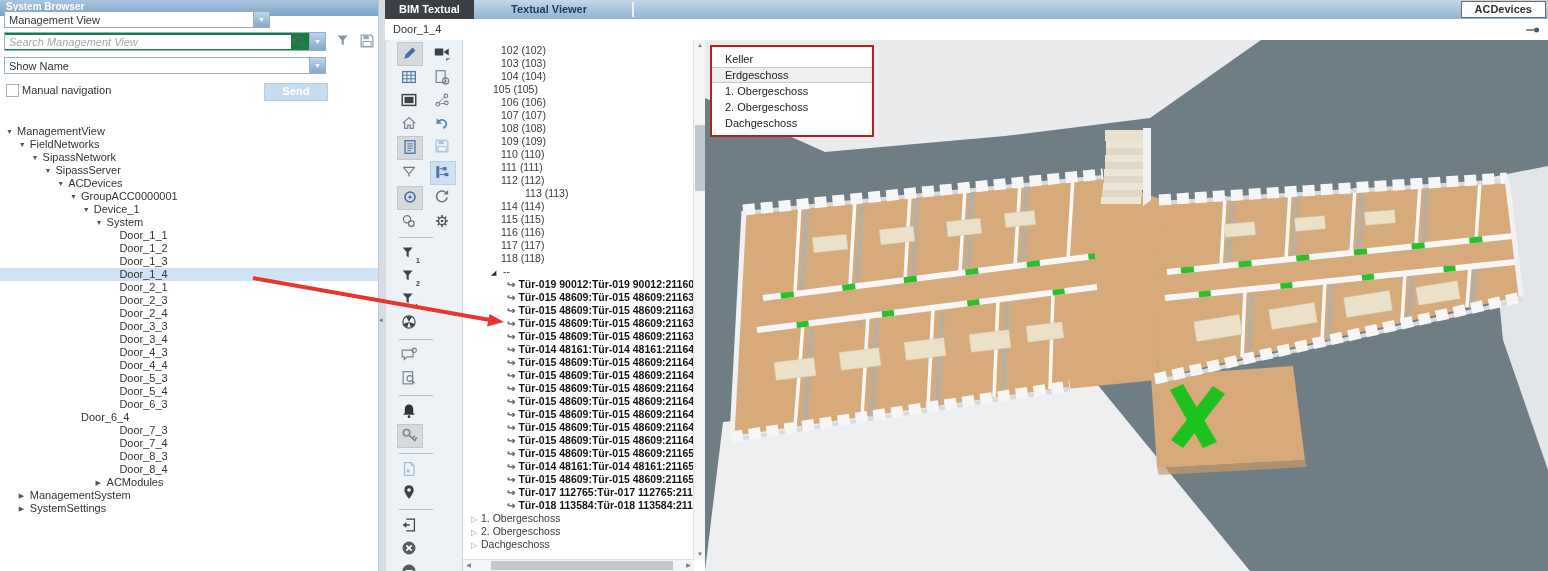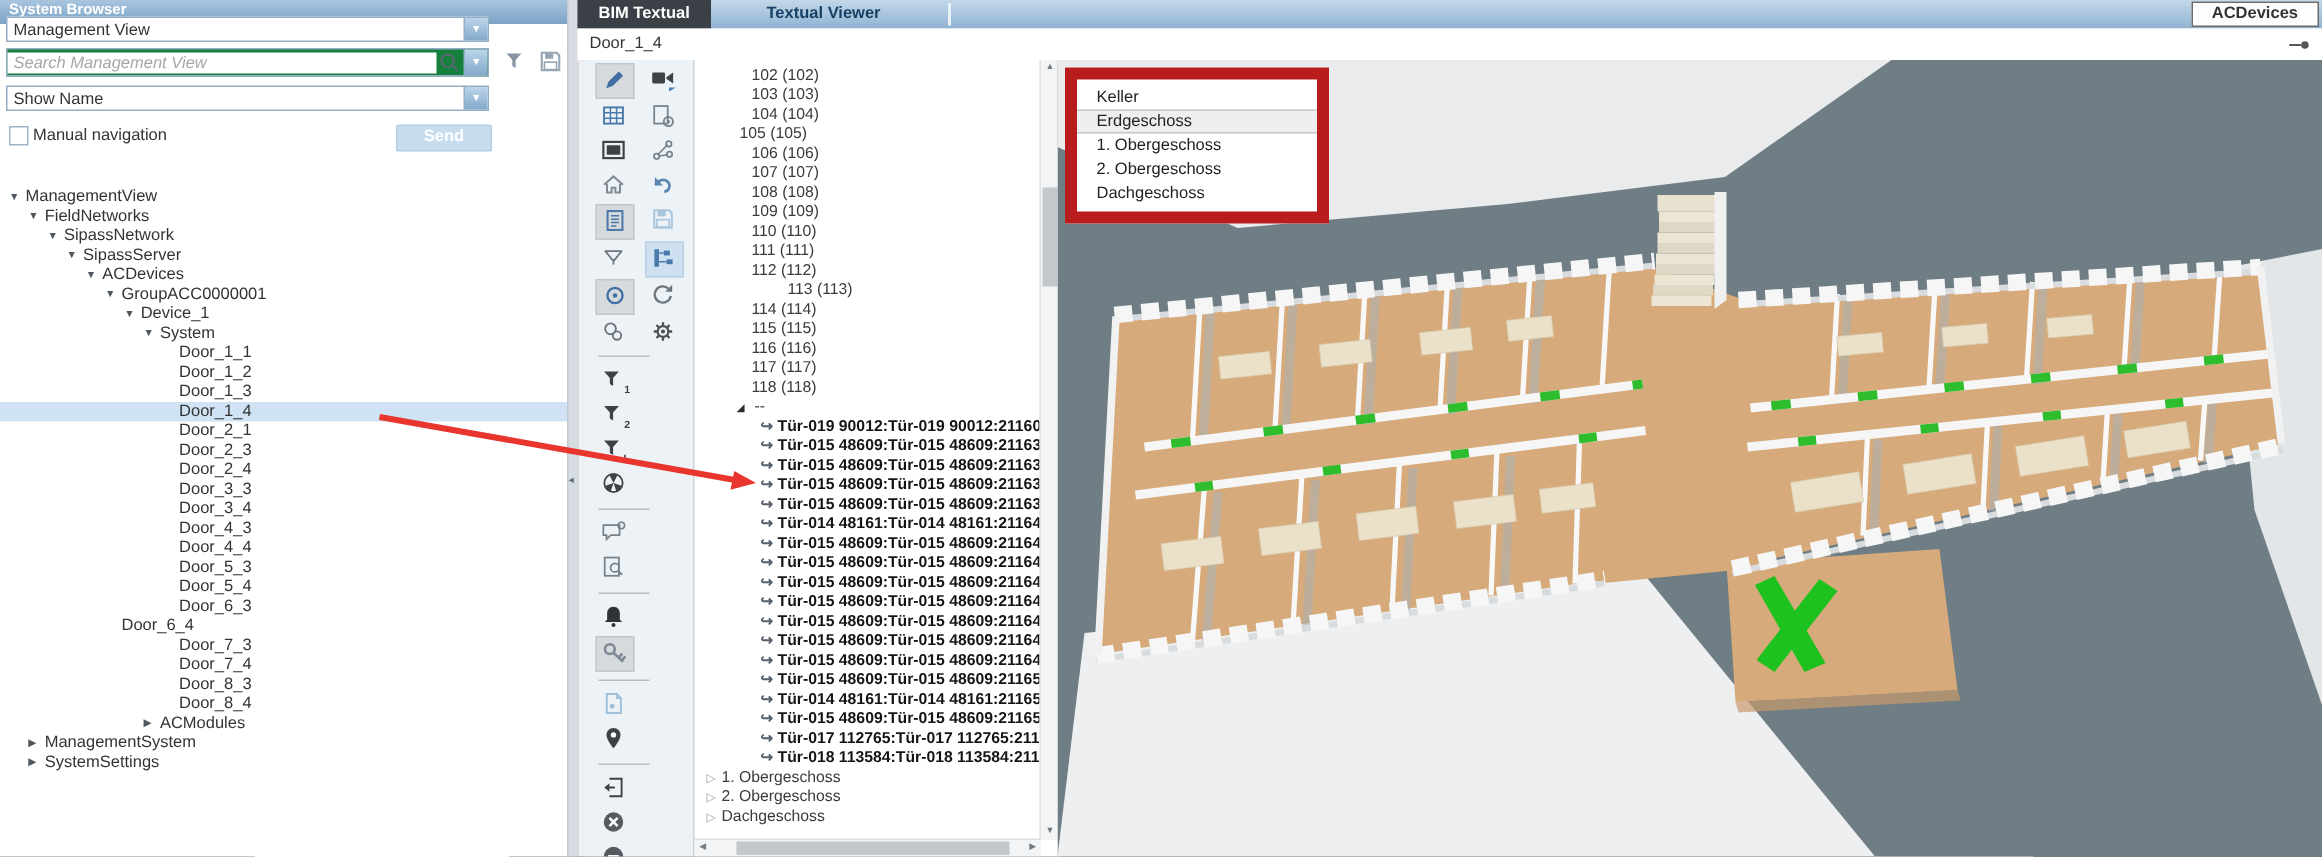--- a/index.html
+++ b/index.html
@@ -74,33 +74,33 @@
   .sc-band{stroke:var(--wall_white);stroke-width:6;fill:none}
   .sc-doors{stroke:var(--door_green);stroke-width:6;fill:none}
   .sc-pier{stroke:var(--wall_white);stroke-width:11;fill:none;stroke-dasharray:12 6}
   .sc-sill{stroke:#d9dcdf;stroke-width:4;fill:none}
   .sc-wall-solid{stroke:#f1f1f1;stroke-width:5;fill:none}
   .sc-part{stroke:#f8f8f8;stroke-width:3.5;fill:none}
   .sc-shadow{stroke:var(--shadow);stroke-width:6;fill:none;opacity:.55}
   .sc-desk{fill:var(--furniture);stroke:#d8cfb4;stroke-width:.5}
   .sc-marker{fill:var(--marker_green)}
   
-  .floor-popup{left:5px;top:5px;width:160px;background:#fff;border:8px solid #b91c1c;padding:4px 0}
+  .floor-popup{left:5px;top:5px;width:160px;background:#fff;border:2px solid #b91c1c;padding:4px 0}
   .fp-row{height:16px;line-height:16px;padding-left:13px;font-size:11px;color:#222}
   .fp-row.sel{background:#edeff1;border-top:1px solid #c4c9ce;border-bottom:1px solid #c4c9ce;height:14px;line-height:14px}
   
   .arrow-overlay{position:absolute;left:0;top:0;width:1548px;height:571px;pointer-events:none;z-index:50}
 </style>
 </head>
 <body>
 
 <div class="abs left-panel">
   <div class="panel-title">System Browser</div>
 
-  <div class="abs" style="left:4px;top:11px;width:322px">
+  <div class="abs" style="left:4px;top:11px;width:266px">
     <div class="combo">
       <span class="val">Management View</span>
       <span class="combo-btn">▼</span>
     </div>
   </div>
 
   <div class="abs" style="left:4px;top:32px;width:322px">
     <div class="search-wrap">
       <input placeholder="Search Management View" style="">
       <span class="sicon" id="ic-search" style="color: rgb(90, 101, 112);">

